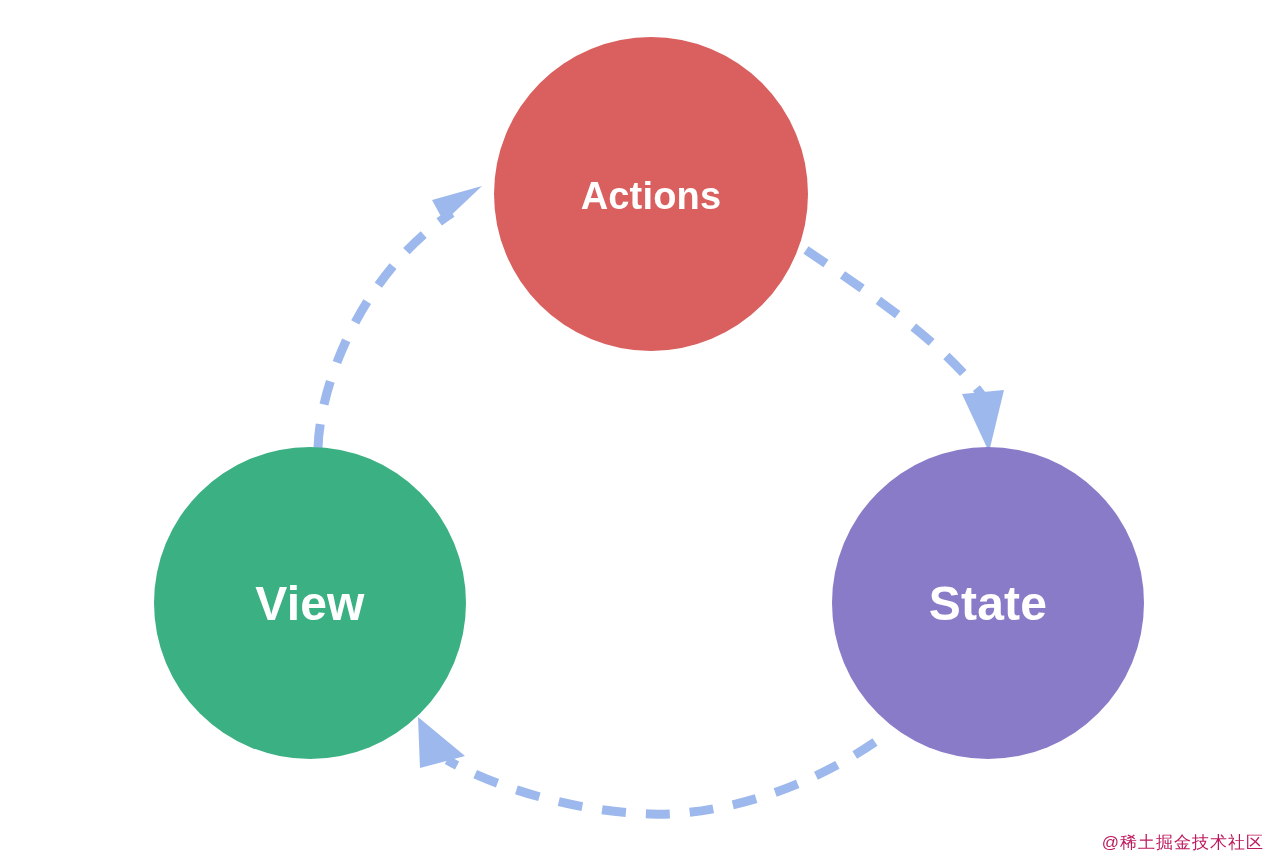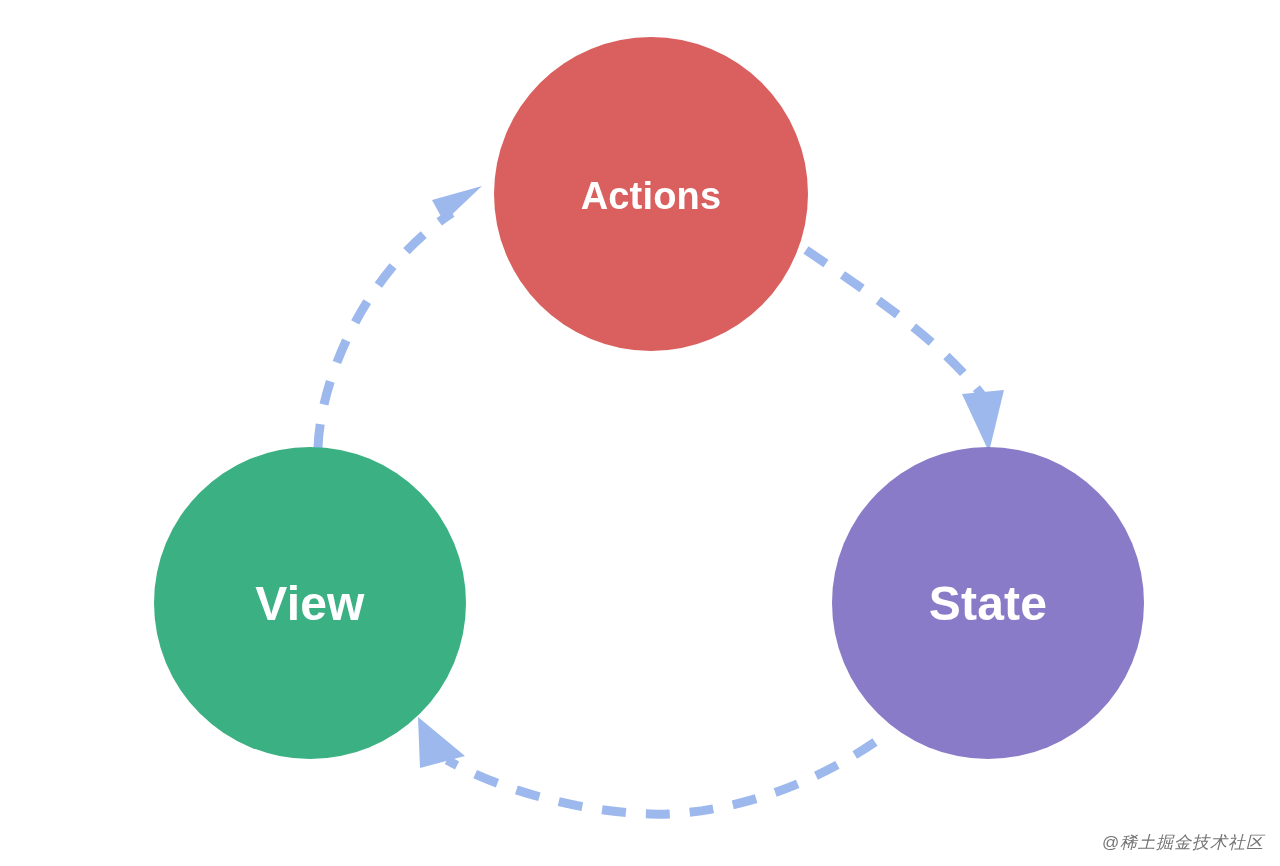--- a/index.html
+++ b/index.html
@@ -84,15 +84,15 @@
       <text class="node-label large" x="988" y="607">State</text>
     </g>
 
     <g>
       <circle cx="310" cy="603" r="156" fill="#3bb083"></circle>
       <text class="node-label large" x="310" y="607">View</text>
     </g>
 
   </svg>
 
-  <div class="watermark" style="color: #737373; font-style: italic;">@稀土掘金技术社区</div>
+  <div class="watermark" style="color: #be185d;">@稀土掘金技术社区</div>
 
 </div>
 
 </body></html>

